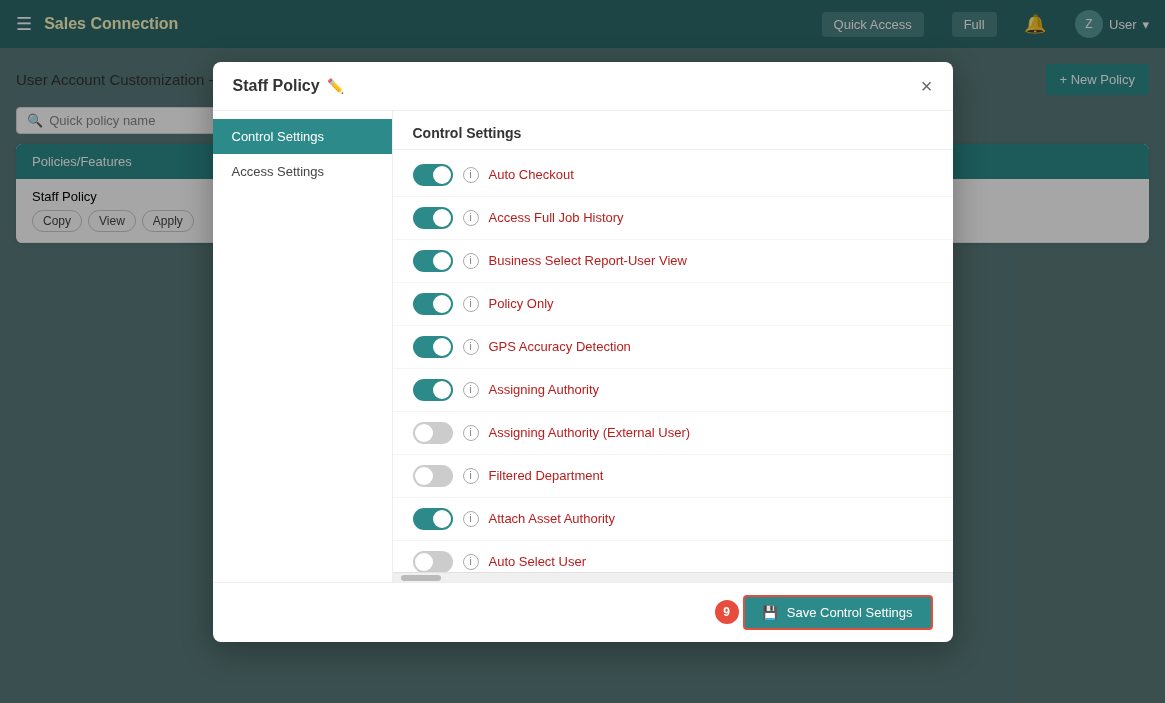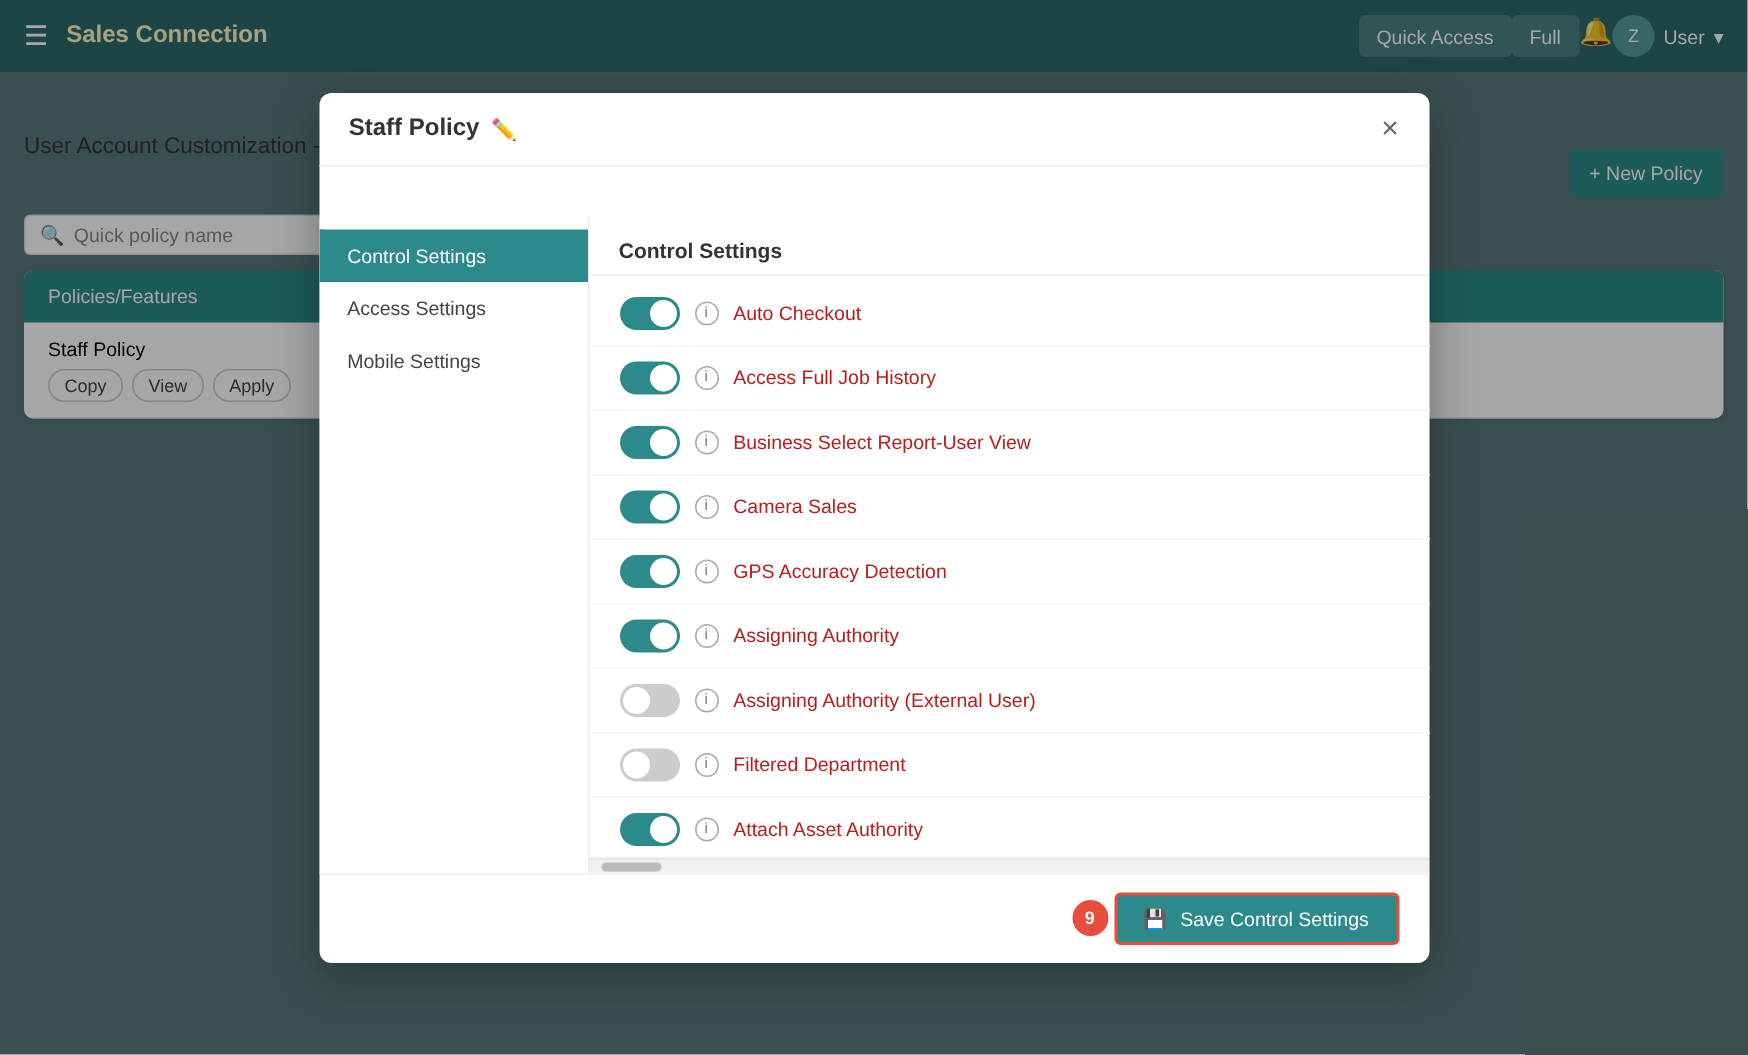--- a/index.html
+++ b/index.html
@@ -11,21 +11,21 @@
       height: 48px;
       display: flex;
       align-items: center;
       padding: 0 16px;
       position: relative;
       z-index: 1;
     }
     .top-nav-left { display: flex; align-items: center; gap: 12px; }
     .hamburger { color: white; font-size: 18px; cursor: pointer; }
     .app-title { color: #fef9c3; font-weight: 600; font-size: 16px; }
-    .top-nav-right { margin-left: auto; display: flex; gap: 0; }
+    .top-nav-right { margin-left: auto; display: flex; align-items: center; gap: 28px; }
     .nav-btn {
       background: rgba(255,255,255,0.15);
       color: white;
       border: none;
       padding: 5px 12px;
       border-radius: 4px;
       cursor: pointer;
       font-size: 13px;
     }
     .bell-icon { color: white; font-size: 18px; cursor: pointer; }
@@ -51,21 +51,20 @@
       background: #2d8a8a;
       color: white;
       border: none;
       padding: 8px 14px;
       border-radius: 4px;
       cursor: pointer;
       font-size: 13px;
       display: flex;
       align-items: center;
       gap: 6px;
-      margin-top: 36px;
     }
 
     .bg-table {
       background: white;
       border-radius: 6px;
       overflow: hidden;
       box-shadow: 0 1px 4px rgba(0,0,0,0.1);
     }
     .bg-table-header {
       background: #2d8a8a;
@@ -143,21 +142,20 @@
       border-bottom: 1px solid #eee;
     }
     .modal-title { font-size: 16px; font-weight: 600; color: #333; display: flex; align-items: center; gap: 8px; }
     .edit-icon { color: #666; cursor: pointer; font-size: 14px; }
     .close-btn { background: none; border: none; font-size: 20px; cursor: pointer; color: #666; line-height: 1; }
 
     .modal-body {
       display: flex;
       flex: 1;
       overflow: hidden;
-      margin-top: 34px;
     }
 
     
     .modal-sidebar {
       width: 180px;
       background: white;
       border-right: 1px solid #eee;
       padding: 8px 0;
       flex-shrink: 0;
     }
@@ -363,21 +361,20 @@
       <span class="edit-icon">✏️</span>
     </div>
     <button class="close-btn">×</button>
   </div>
 
   <div class="modal-body">
 
     <div class="modal-sidebar">
       <div class="sidebar-tab active">Control Settings</div>
       <div class="sidebar-tab">Access Settings</div>
-      <div class="sidebar-tab">Mobile Settings</div>
     </div>
 
     <div class="modal-content">
       <div class="content-title">Control Settings</div>
       <div class="settings-list" id="settings-list">
 
       <div class="setting-item">
             <label class="toggle">
               <div class="toggle-slider on"></div>
             </label>
@@ -396,21 +393,21 @@
               <div class="toggle-slider on"></div>
             </label>
             <div class="info-icon">i</div>
             <span class="setting-label">Business Select Report-User View</span>
           </div>
           <div class="setting-item">
             <label class="toggle">
               <div class="toggle-slider on"></div>
             </label>
             <div class="info-icon">i</div>
-            <span class="setting-label">Camera Sales</span>
+            <span class="setting-label">Policy Only</span>
           </div>
           <div class="setting-item">
             <label class="toggle">
               <div class="toggle-slider on"></div>
             </label>
             <div class="info-icon">i</div>
             <span class="setting-label">GPS Accuracy Detection</span>
           </div>
           <div class="setting-item">
             <label class="toggle">

